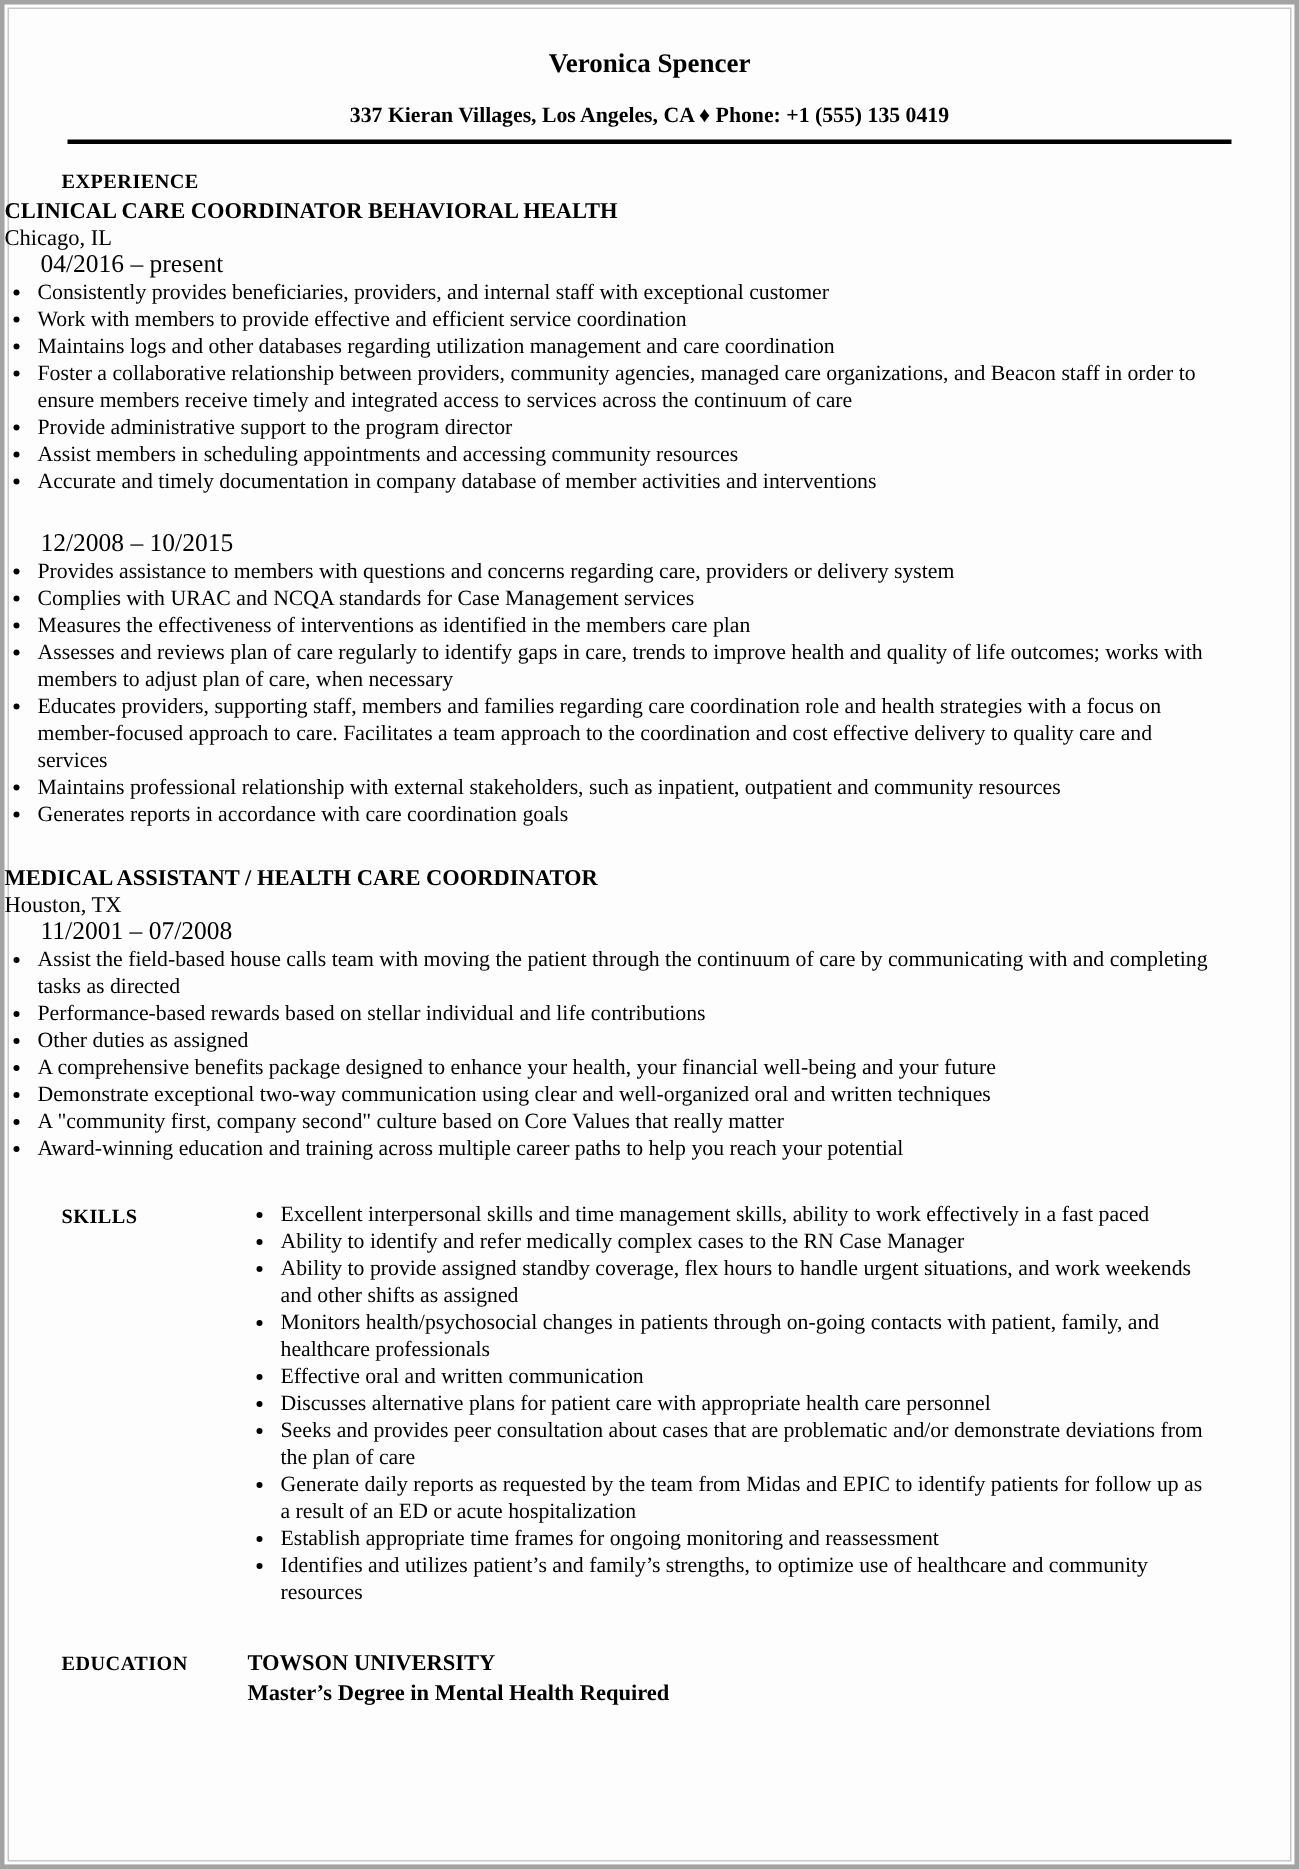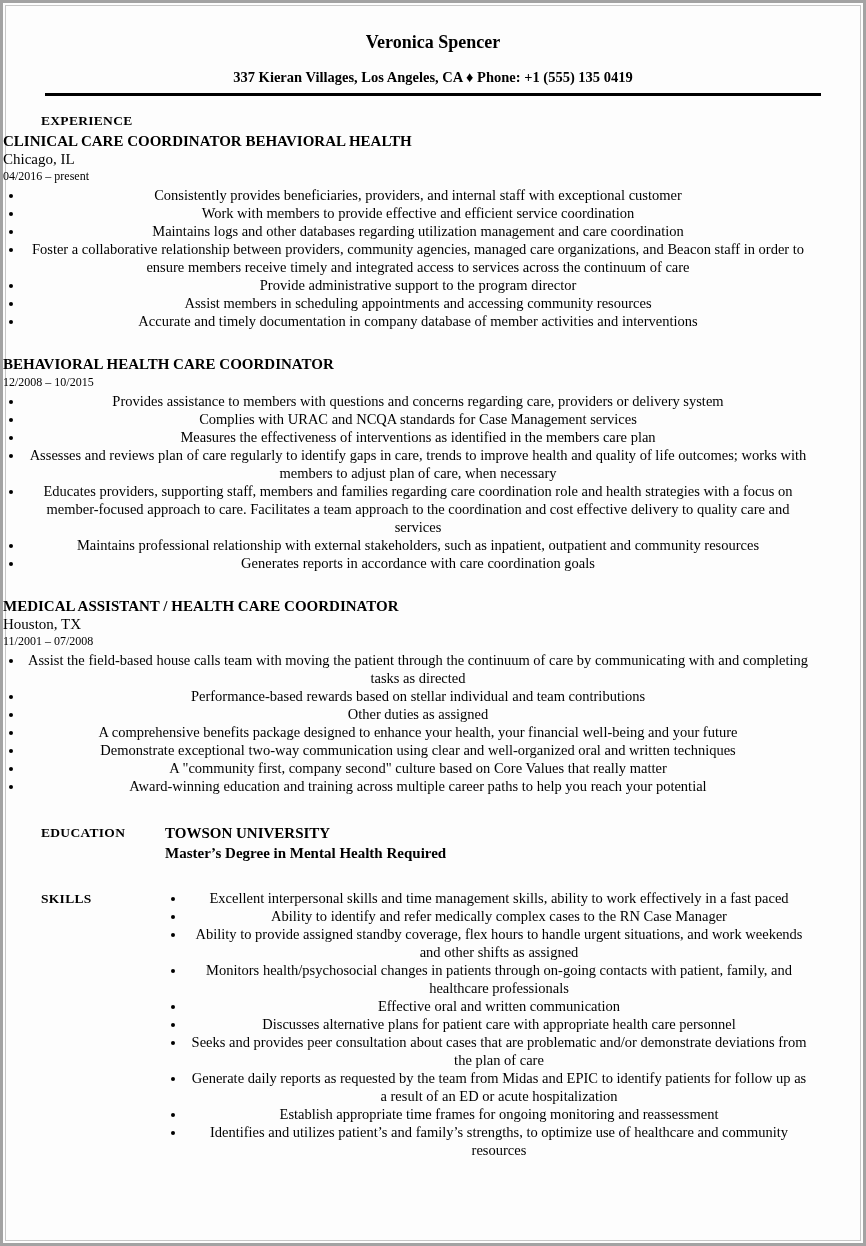--- a/index.html
+++ b/index.html
@@ -59,31 +59,31 @@
     line-height: 20px;
     font-weight: bold;
     margin: 0;
   }
   .job-location {
     font-size: 15px;
     line-height: 17px;
     font-weight: normal;
   }
   .job-dates {
-    font-size: 12px;
+    font-size: 17px;
     line-height: 16px;
     margin-bottom: 2px;
+    margin-left: 24px;
   }
   ul.bullets {
     margin: 0;
     padding-left: 21px;
     font-size: 14.5px;
     line-height: 18px;
     list-style-type: disc;
-    text-align: center;
   }
   ul.bullets li { padding-left: 1px; margin: 0; }
   .school-name {
     font-size: 15px;
     line-height: 20px;
     font-weight: bold;
     margin: 0;
   }
   .degree-line {
     font-size: 15px;
@@ -115,56 +115,47 @@
           <li>Work with members to provide effective and efficient service coordination</li>
           <li>Maintains logs and other databases regarding utilization management and care coordination</li>
           <li>Foster a collaborative relationship between providers, community agencies, managed care organizations, and Beacon staff in order to ensure members receive timely and integrated access to services across the continuum of care</li>
           <li>Provide administrative support to the program director</li>
           <li>Assist members in scheduling appointments and accessing community resources</li>
           <li>Accurate and timely documentation in company database of member activities and interventions</li>
         </ul>
       </div>
 
       <div class="job">
-        <h2 class="job-title">BEHAVIORAL HEALTH CARE COORDINATOR</h2>
         <div class="job-dates">12/2008 – 10/2015</div>
         <ul class="bullets">
           <li>Provides assistance to members with questions and concerns regarding care, providers or delivery system</li>
           <li>Complies with URAC and NCQA standards for Case Management services</li>
           <li>Measures the effectiveness of interventions as identified in the members care plan</li>
           <li>Assesses and reviews plan of care regularly to identify gaps in care, trends to improve health and quality of life outcomes; works with members to adjust plan of care, when necessary</li>
           <li>Educates providers, supporting staff, members and families regarding care coordination role and health strategies with a focus on member-focused approach to care. Facilitates a team approach to the coordination and cost effective delivery to quality care and services</li>
           <li>Maintains professional relationship with external stakeholders, such as inpatient, outpatient and community resources</li>
           <li>Generates reports in accordance with care coordination goals</li>
         </ul>
       </div>
 
       <div class="job">
         <h2 class="job-title">MEDICAL ASSISTANT / HEALTH CARE COORDINATOR</h2>
         <div class="job-location">Houston, TX</div>
         <div class="job-dates">11/2001 – 07/2008</div>
         <ul class="bullets">
           <li>Assist the field-based house calls team with moving the patient through the continuum of care by communicating with and completing tasks as directed</li>
-          <li>Performance-based rewards based on stellar individual and team contributions</li>
+          <li>Performance-based rewards based on stellar individual and life contributions</li>
           <li>Other duties as assigned</li>
           <li>A comprehensive benefits package designed to enhance your health, your financial well-being and your future</li>
           <li>Demonstrate exceptional two-way communication using clear and well-organized oral and written techniques</li>
           <li>A "community first, company second" culture based on Core Values that really matter</li>
           <li>Award-winning education and training across multiple career paths to help you reach your potential</li>
         </ul>
       </div>
 
-    </div>
-  </div>
-
-  <div class="row row-education">
-    <div class="label-col">EDUCATION</div>
-    <div class="content-col">
-      <h2 class="school-name">TOWSON UNIVERSITY</h2>
-      <div class="degree-line">Master’s Degree in Mental Health Required</div>
     </div>
   </div>
 
   <div class="row row-skills">
     <div class="label-col">SKILLS</div>
     <div class="content-col">
       <ul class="bullets">
         <li>Excellent interpersonal skills and time management skills, ability to work effectively in a fast paced</li>
         <li>Ability to identify and refer medically complex cases to the RN Case Manager</li>
         <li>Ability to provide assigned standby coverage, flex hours to handle urgent situations, and work weekends and other shifts as assigned</li>
@@ -172,13 +163,21 @@
         <li>Effective oral and written communication</li>
         <li>Discusses alternative plans for patient care with appropriate health care personnel</li>
         <li>Seeks and provides peer consultation about cases that are problematic and/or demonstrate deviations from the plan of care</li>
         <li>Generate daily reports as requested by the team from Midas and EPIC to identify patients for follow up as a result of an ED or acute hospitalization</li>
         <li>Establish appropriate time frames for ongoing monitoring and reassessment</li>
         <li>Identifies and utilizes patient’s and family’s strengths, to optimize use of healthcare and community resources</li>
       </ul>
     </div>
   </div>
 
+  <div class="row row-education">
+    <div class="label-col">EDUCATION</div>
+    <div class="content-col">
+      <h2 class="school-name">TOWSON UNIVERSITY</h2>
+      <div class="degree-line">Master’s Degree in Mental Health Required</div>
+    </div>
+  </div>
+
 </div>
 
 </body></html>

